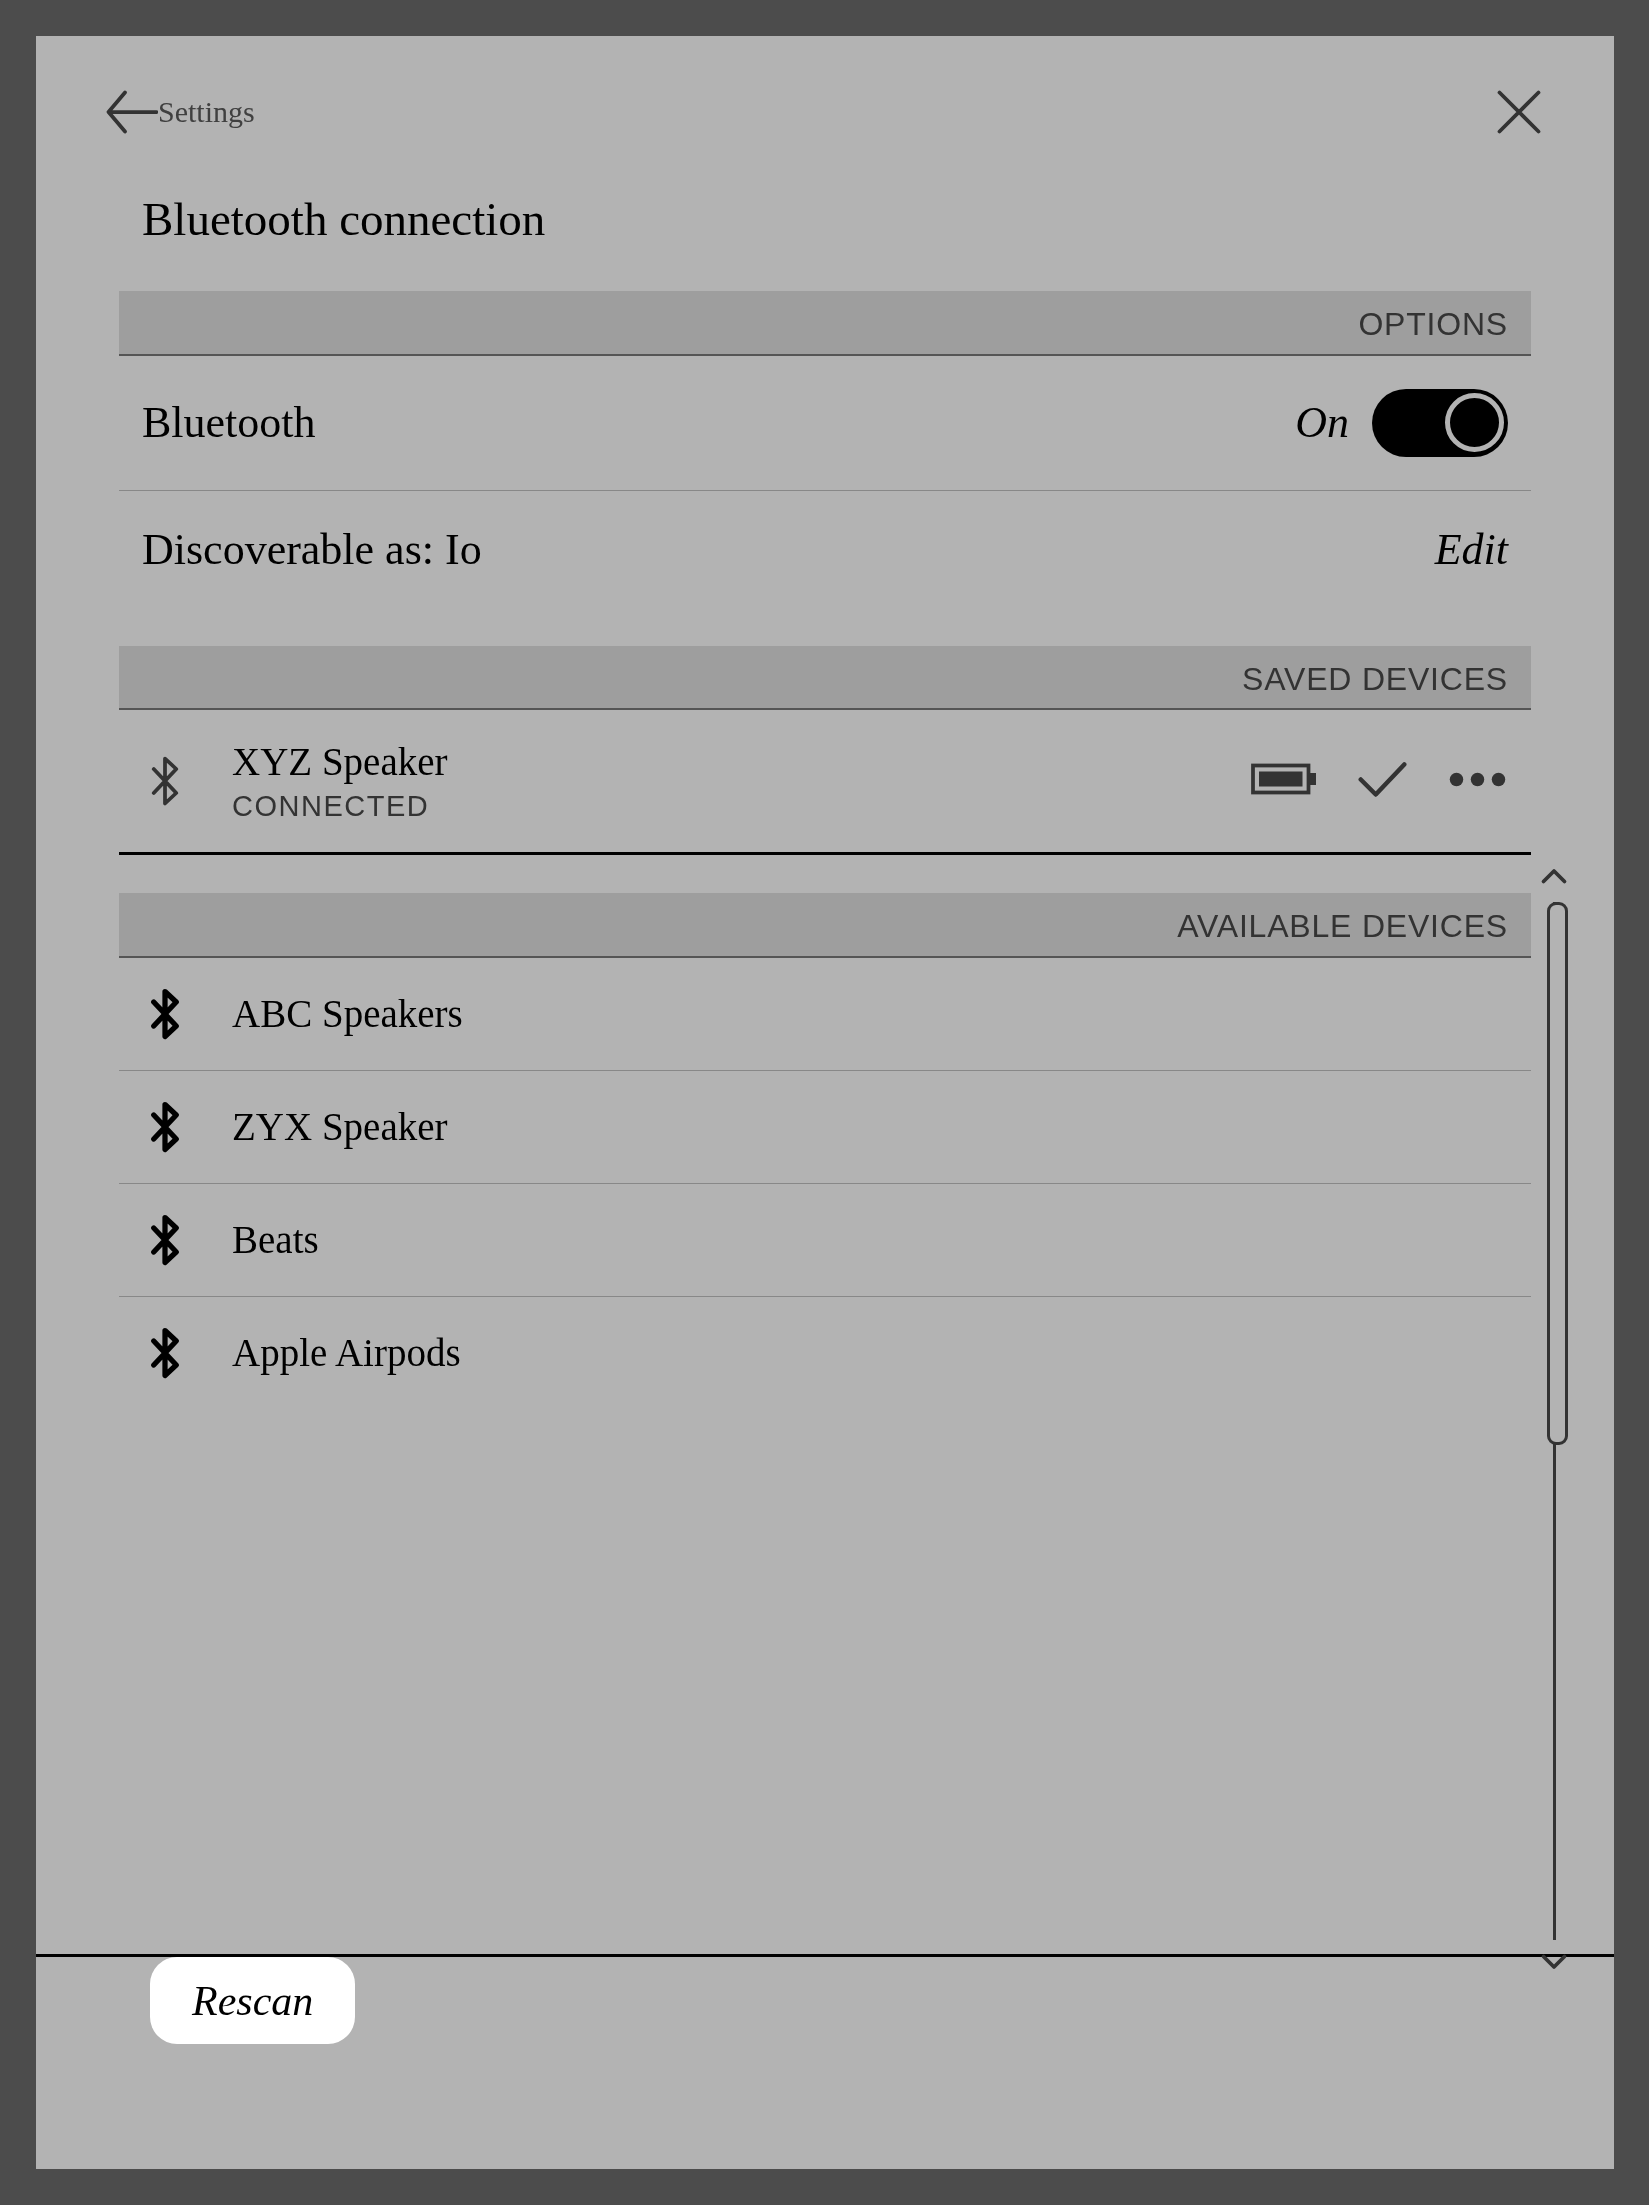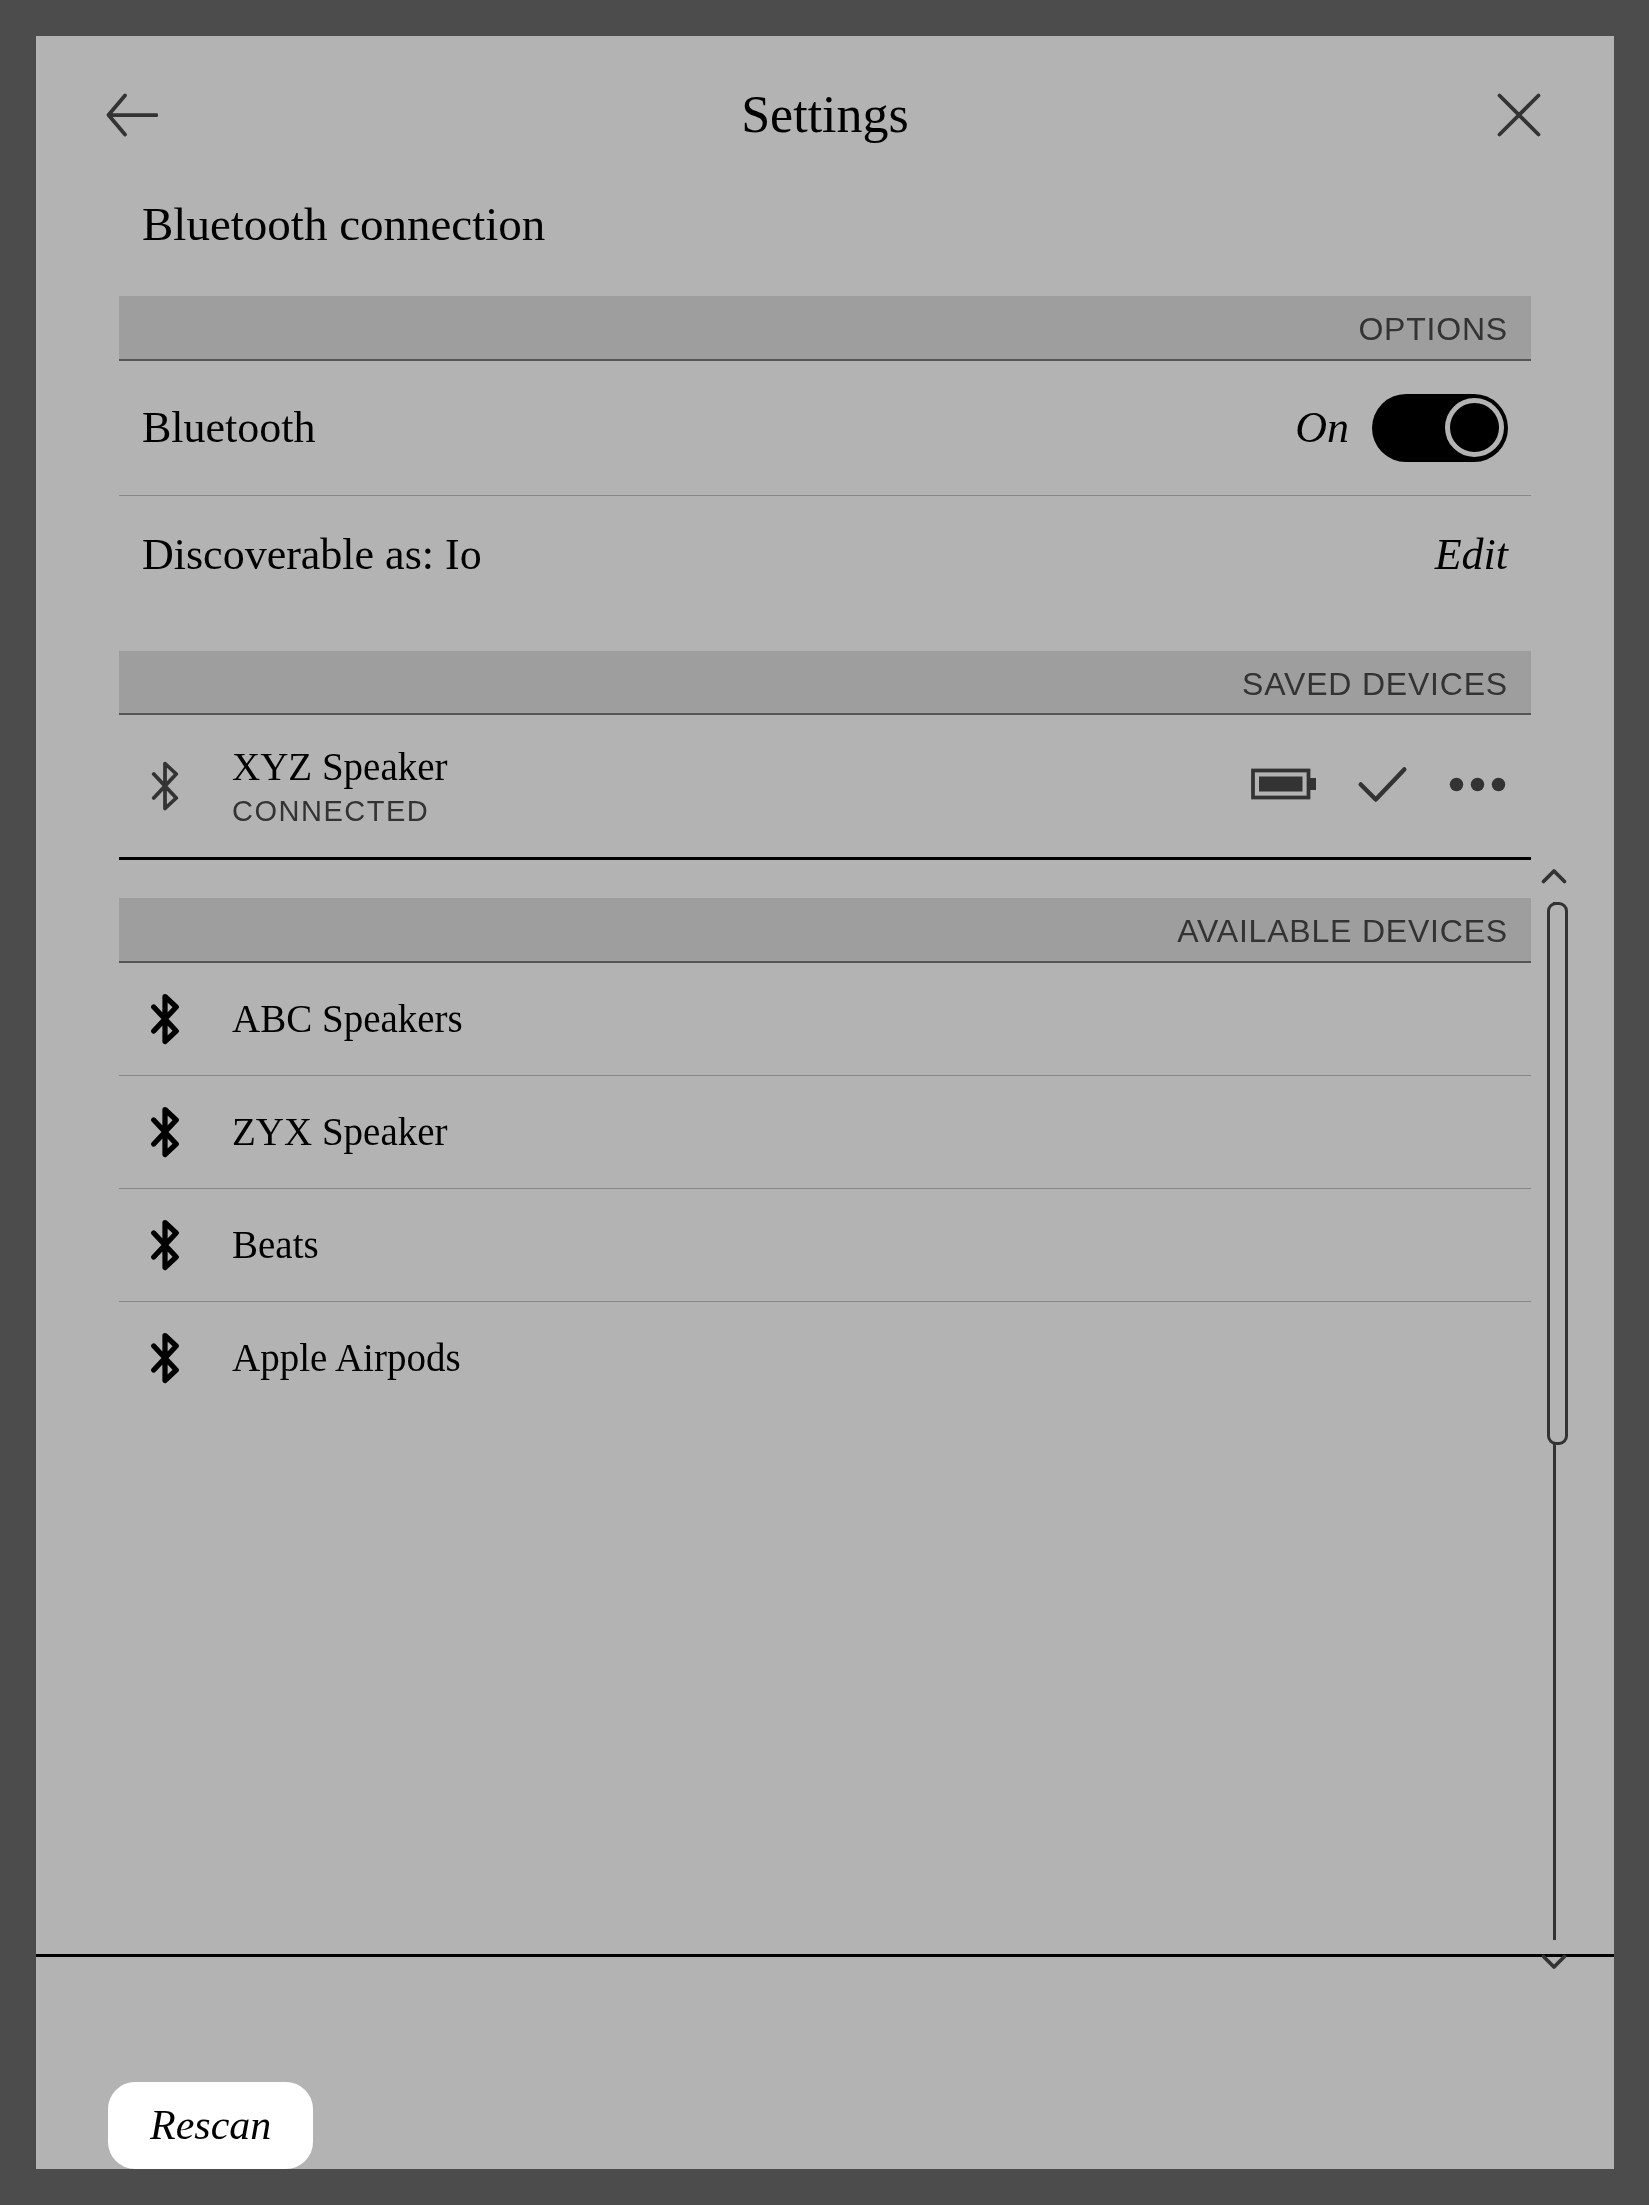--- a/index.html
+++ b/index.html
@@ -24,24 +24,23 @@
     flex-direction: column;
     position: relative;
   }
   .header {
     display: flex;
     align-items: center;
     justify-content: space-between;
     padding: 49px 68px 23px 68px;
   }
   .header-title {
-    font-size: 52px;
-    color: #000000;
+    font-size: 30px;
+    color: #404040;
     flex: 1;
-    text-align: center;
   }
   .icon-btn {
     width: 54px;
     height: 54px;
     display: flex;
     align-items: center;
     justify-content: center;
   }
   .icon-btn svg { width: 54px; height: 54px; }
   .page-title {
@@ -151,22 +150,22 @@
     border: 3px solid #333;
     border-radius: 9px;
     background: #b3b3b3;
   }
 
   .footer {
     border-top: 3px solid #000;
     margin-top: auto;
     height: 212px;
     display: flex;
-    align-items: flex-end;
-    padding: 0 72px;
+    align-items: flex-start;
+    padding: 0 114px;
   }
   .rescan {
     background: #fff;
     border-radius: 27px;
     padding: 19.7px 42px;
     font-style: italic;
     font-size: 42px;
     font-family: Georgia, serif;
   }
 </style>

